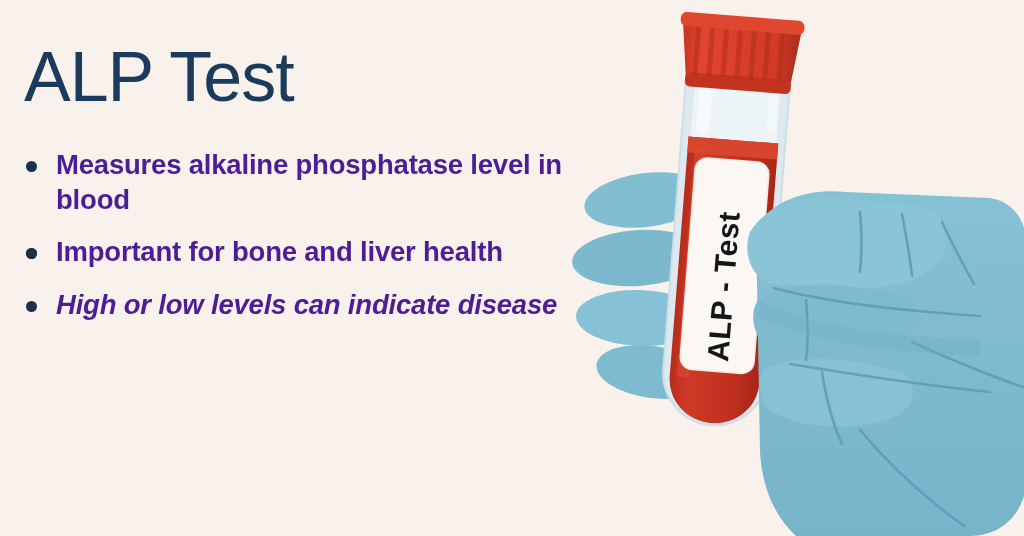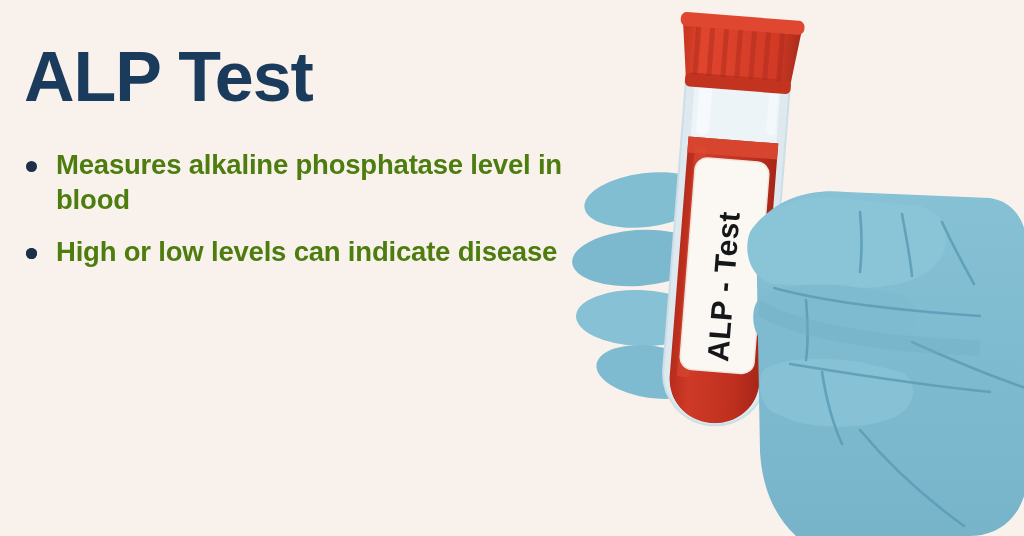--- a/index.html
+++ b/index.html
@@ -29,21 +29,21 @@
     height: 536px;
   }
 
   #page-title {
     position: absolute;
     left: 24px;
     top: 42px;
     margin: 0;
     font-size: 70px;
     line-height: 1.0;
-    font-weight: bold;
+    font-weight: normal;
     letter-spacing: -1px;
     color: #1B3B5C;
     font-family: "Liberation Sans", sans-serif;
   }
 
   #bullet-list {
     position: absolute;
     left: 12px;
     top: 148px;
     width: 580px;
@@ -52,25 +52,25 @@
     list-style: none;
   }
 
   .bullet-item {
     position: relative;
     padding-left: 44px;
     margin-bottom: 18px;
     font-size: 27.5px;
     line-height: 1.26;
     font-weight: bold;
-    color: #4d7c0f;
+    color: #4c1d95;
     letter-spacing: -0.2px;
     font-family: "Liberation Sans", sans-serif;
   }
-  .bullet-item:last-child { margin-bottom: 0; }
+  .bullet-item:last-child { margin-bottom: 0; font-style: italic; }
 
   .bullet-dot {
     position: absolute;
     left: 14px;
     top: 13px;
     width: 11px;
     height: 11px;
     border-radius: 50%;
     background: #1C3049;
   }
@@ -106,20 +106,24 @@
 
     <h1 id="page-title">ALP Test</h1>
 
     <ul id="bullet-list">
       <li class="bullet-item">
         <span class="bullet-dot"></span>
         <span>Measures alkaline phosphatase level in blood</span>
       </li>
       <li class="bullet-item">
         <span class="bullet-dot"></span>
+      </li>
+      <li class="bullet-item">
+        <span class="bullet-dot"></span>
+        <span>Important for bone and liver health</span>
       </li>
       <li class="bullet-item">
         <span class="bullet-dot"></span>
         <span>High or low levels can indicate disease</span>
       </li>
     </ul>
   </div>
 
   <div id="illustration">
     <svg viewBox="0 0 464 536" xmlns="http://www.w3.org/2000/svg">

